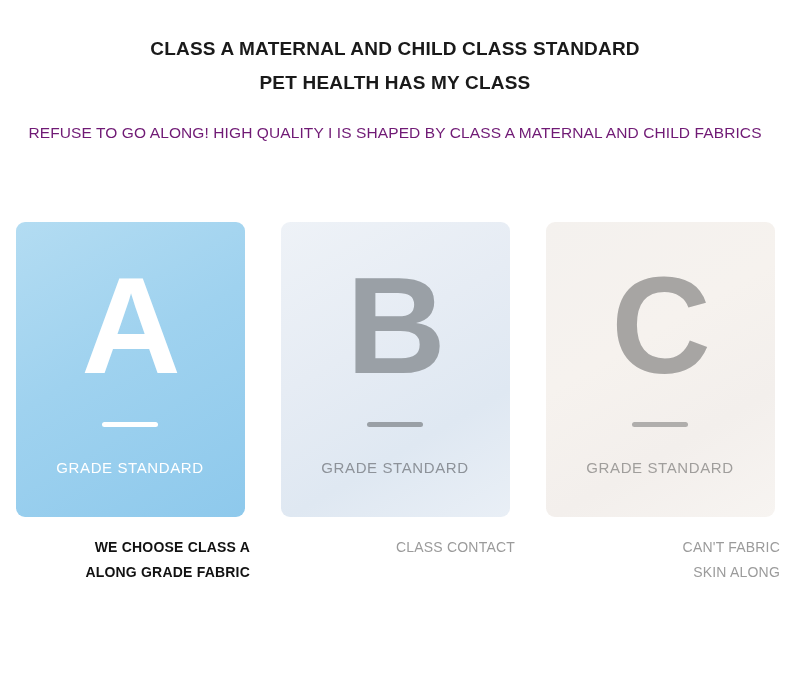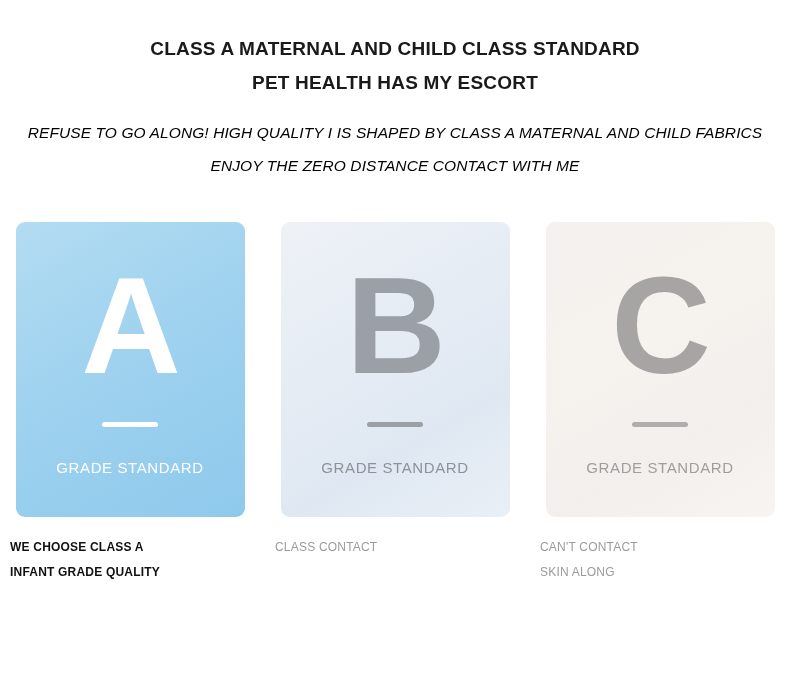--- a/index.html
+++ b/index.html
@@ -32,25 +32,24 @@
     color: #1a1a1a;
     letter-spacing: 0.2px;
     line-height: 34px;
   }
   .sub-block {
     margin-top: 16px;
     text-align: center;
   }
   .sub-line {
     font-size: 15.5px;
-    color: #000000;
+    color: #701a75;
     font-weight: 400;
     line-height: 33px;
     letter-spacing: 0.1px;
-    font-style: italic;
   }
 
   
   .cards {
     position: absolute;
     top: 222px;
     left: 0;
     width: 790px;
     display: flex;
     justify-content: center;
@@ -106,23 +105,23 @@
     margin-top: 32px;
     font-size: 15px;
     letter-spacing: 0.6px;
   }
   .card-a .grade-label { color: #ffffff; }
   .card-b .grade-label { color: #8d9299; }
   .card-c .grade-label { color: #a09e9c; }
 
   .caption {
     margin-top: 18px;
-    text-align: left;
+    text-align: right;
     line-height: 25px;
-    font-size: 12px;
+    font-size: 14px;
     letter-spacing: 0.2px;
     width: 240px;
   }
   .caption-a {
     color: #111111;
     font-weight: bold;
   }
   .caption-b {
     color: #9b9b9b;
   }
@@ -162,38 +161,37 @@
       #f4f5f6 100%);
   }
 </style>
 </head>
 <body>
 
 <div class="page">
 
   <div class="headings">
     <div class="head-line">CLASS A MATERNAL AND CHILD CLASS STANDARD</div>
-    <div class="head-line">PET HEALTH HAS MY ESCORT</div>
+    <div class="head-line">PET HEALTH HAS MY CLASS</div>
     <div class="sub-block">
       <div class="sub-line">REFUSE TO GO ALONG! HIGH QUALITY I IS SHAPED BY CLASS A MATERNAL AND CHILD FABRICS</div>
-      <div class="sub-line">ENJOY THE ZERO DISTANCE CONTACT WITH ME</div>
     </div>
   </div>
 
   <div class="cards">
 
     <div class="card-wrap">
       <div class="card card-a">
         <div class="letter">A</div>
         <div class="divider"></div>
         <div class="grade-label">GRADE STANDARD</div>
       </div>
       <div class="caption caption-a">
         <div>WE CHOOSE CLASS A</div>
-        <div>INFANT GRADE QUALITY</div>
+        <div>ALONG GRADE FABRIC</div>
       </div>
     </div>
 
     <div class="card-wrap">
       <div class="card card-b">
         <div class="letter">B</div>
         <div class="divider"></div>
         <div class="grade-label">GRADE STANDARD</div>
       </div>
       <div class="caption caption-b">
@@ -201,21 +199,21 @@
       </div>
     </div>
 
     <div class="card-wrap">
       <div class="card card-c">
         <div class="letter">C</div>
         <div class="divider"></div>
         <div class="grade-label">GRADE STANDARD</div>
       </div>
       <div class="caption caption-c">
-        <div>CAN'T CONTACT</div>
+        <div>CAN'T FABRIC</div>
         <div>SKIN ALONG</div>
       </div>
     </div>
 
   </div>
 
   <div class="photo-strip">
     <div class="photo-inner"></div>
   </div>
 

